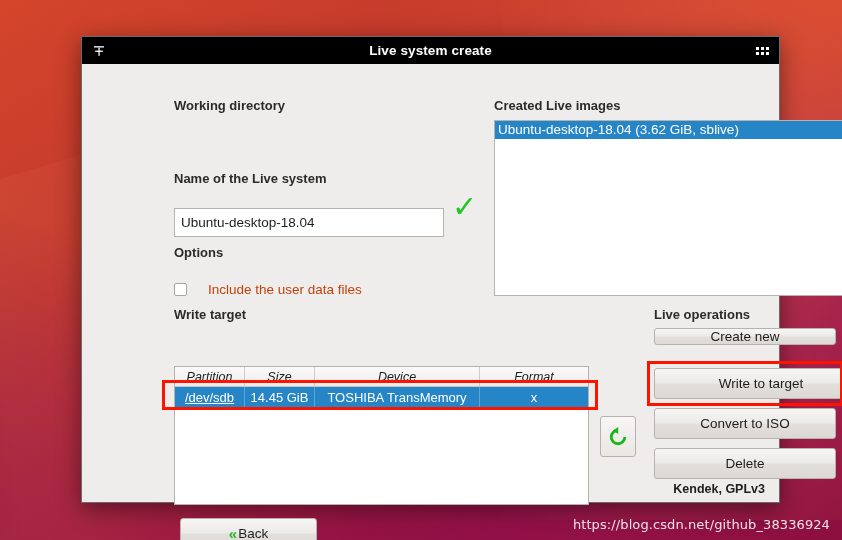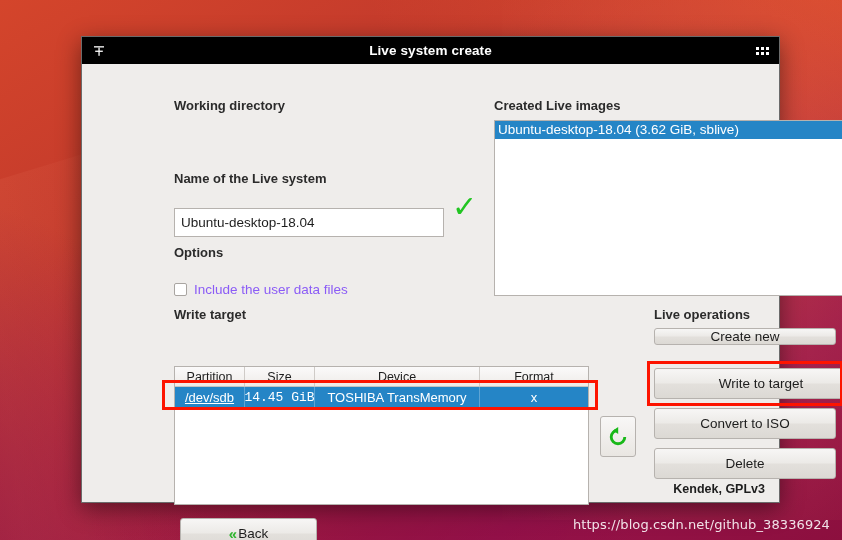--- a/index.html
+++ b/index.html
@@ -135,23 +135,23 @@
     color: #1d1d1d;
     display: flex;
     align-items: center;
     justify-content: center;
     cursor: pointer;
   }
   .checkbox-row {
     position: absolute;
     display: flex;
     align-items: center;
-    gap: 7px;
-    font-size: 13.5px;
-    color: #8b5cf6;
+    gap: 21px;
+    font-size: 13.5px;
+    color: #c2410c;
     text-align: center;
   }
   .checkbox {
     width: 13px; height: 13px;
     background: #ffffff;
     border: 1px solid #a9a5a1;
     border-radius: 2px;
   }
   .checkmark {
     position: absolute;
@@ -170,20 +170,21 @@
     border: 1px solid #b6b2ae;
     overflow: hidden;
   }
   #table-head {
     display: flex;
     height: 20px;
     background: linear-gradient(180deg,#fbfafa 0%, #eeebe8 100%);
     border-bottom: 1px solid #c9c5c1;
     font-size: 12.5px;
     color: #1d1d1d;
+    font-style: italic;
   }
   #table-head .th {
     display: flex; align-items: center; justify-content: center;
     border-right: 1px solid #cfcbc7;
     overflow: hidden;
     white-space: nowrap;
   }
   #table-head .th:last-child { border-right: none; }
   #table-row {
     display: flex;
@@ -304,21 +305,21 @@
 
       <div id="table-box">
         <div id="table-head">
           <div class="th" style="width:70px;">Partition</div>
           <div class="th" style="width:70px;">Size</div>
           <div class="th" style="width:165px;">Device</div>
           <div class="th" style="flex:1;">Format</div>
         </div>
         <div id="table-row">
           <div class="td" style="width:70px;text-decoration:underline;">/dev/sdb</div>
-          <div class="td" style="width:70px;font-family:Liberation Mono, monospace;">14.45 GiB</div>
+          <div class="td" style="width:70px;">14.45 GiB</div>
           <div class="td" style="width:165px;">TOSHIBA TransMemory</div>
           <div class="td" style="flex:1;">x</div>
         </div>
       </div>
 
       <div class="redbox" style="left:80px; top:316px; width:436px; height:30px;"></div>
 
       <div id="refresh-btn">
         <svg width="22" height="22" viewBox="0 0 24 24" aria-hidden="true">
           <path d="M12 4.6 A7.4 7.4 0 1 0 19.4 12" fill="none" stroke="#18b818" stroke-width="3.1" stroke-linecap="butt"></path>

